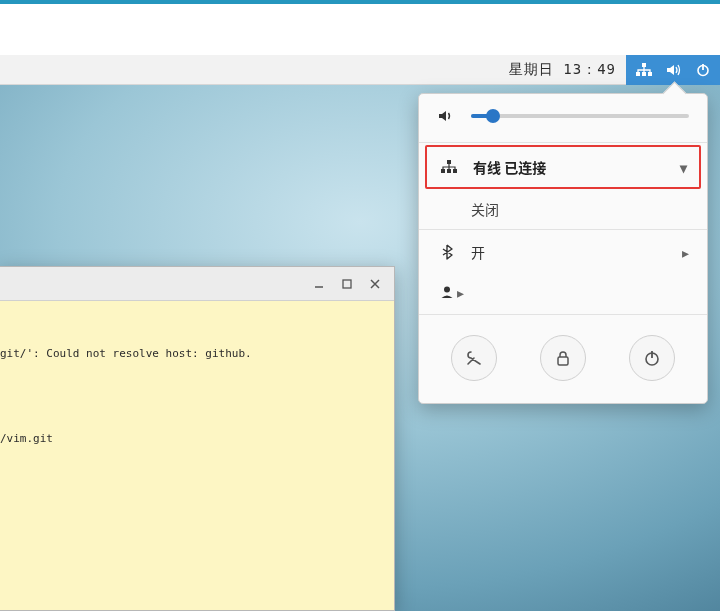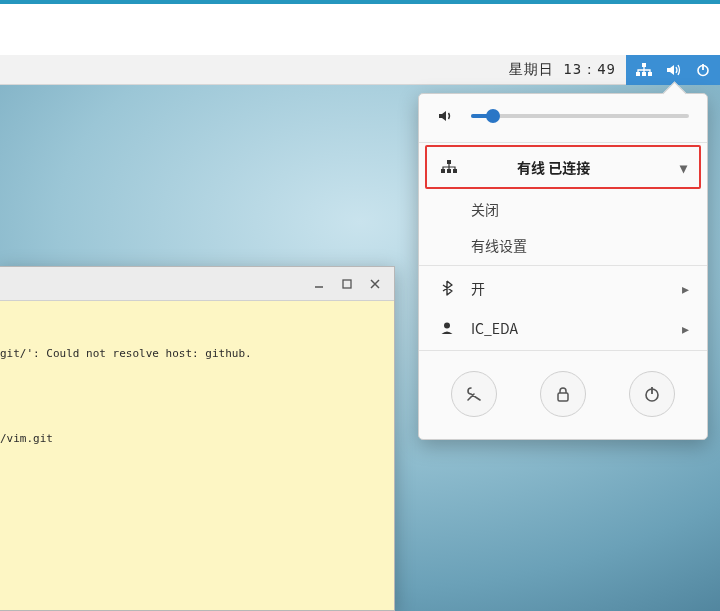--- a/index.html
+++ b/index.html
@@ -26,21 +26,21 @@
   .sm-row { display: flex; align-items: center; padding: 10px 18px; font-size: 14px; color: #333; }
   .sm-row.vol { padding: 14px 18px 16px; gap: 14px; }
   .sm-row .ico { width: 20px; display: flex; justify-content: center; color: #444; }
   .sm-row .lbl { flex: 1; padding-left: 14px; }
   .sm-row .caret { color: #666; }
   .sm-sep { height: 1px; background: #e2e2e2; margin: 2px 0; }
   .slider { position: relative; flex: 1; height: 4px; background: #d0d0d0; border-radius: 2px; }
   .slider .fill { position: absolute; left: 0; top: 0; height: 4px; background: #2a76c6; border-radius: 2px; }
   .slider .thumb { position: absolute; top: 50%; width: 14px; height: 14px; background: #2a76c6; border-radius: 50%; transform: translate(-50%, -50%); }
   .highlight-box { border: 2.5px solid #e53935; border-radius: 2px; margin: 2px 6px; }
-  .highlight-box .sm-row { padding: 10px 12px; font-weight: 600; color: #222; gap: 44px; }
+  .highlight-box .sm-row { padding: 10px 12px; font-weight: 600; color: #222; }
   .sm-sub { padding: 8px 8px 8px 52px; font-size: 14px; color: #444; }
   .sm-actions { display: flex; justify-content: space-around; padding: 18px 10px 6px; }
   .circle-btn { width: 46px; height: 46px; border: 1px solid #d0d0d0; border-radius: 50%; background: #f6f6f6; display: flex; align-items: center; justify-content: center; color: #555; }
   .watermark { position: absolute; right: 12px; bottom: 8px; color: rgba(255,255,255,.78); font-size: 13px; font-family: sans-serif; letter-spacing: .2px; }
 </style>
 </head>
 <body>
 
 <div class="viewport">
   <div class="topwhite"></div>
@@ -133,40 +133,38 @@
                 <rect x="6" y="9" width="4" height="4" fill="#333"></rect>
                 <rect x="12" y="9" width="4" height="4" fill="#333"></rect>
                 <path d="M8 4 V7 M2 9 V7 H14 V9 M8 7 V9" stroke="#333" stroke-width="1.2" fill="none"></path>
               </svg>
           </span>
           <span class="lbl">有线 已连接</span>
           <span class="caret">▾</span>
         </div>
       </div>
       <div class="sm-sub">关闭</div>
-      <div class="sm-sub">有线设置</div>
 
       <div class="sm-sep"></div>
       <div class="sm-row">
         <span class="ico">
           <svg width="12" height="16" viewBox="0 0 12 16">
               <path d="M6 1 V15 L11 11 L2 5 M6 1 L11 5 L2 11" stroke="#333" stroke-width="1.4" fill="none" stroke-linejoin="round"></path>
             </svg>
         </span>
         <span class="lbl">开</span>
         <span class="caret">▸</span>
       </div>
       <div class="sm-row">
         <span class="ico">
           <svg width="14" height="14" viewBox="0 0 14 14">
               <circle cx="7" cy="4.5" r="3" fill="#333"></circle>
               <path d="M1.5 13 Q7 8 12.5 13 Z" fill="#333"></path>
             </svg>
         </span>
-        <span class="lbl">IC_EDA</span>
         <span class="caret">▸</span>
       </div>
       <div class="sm-sep"></div>
 
       <div class="sm-actions">
         <div class="circle-btn">
           <svg width="20" height="20" viewBox="0 0 20 20">
               <path d="M4 16 L10 10 M7 4 A3 3 0 1 0 7 10 L16 16" stroke="#555" stroke-width="1.6" fill="none" stroke-linecap="round"></path>
             </svg>
         </div>

